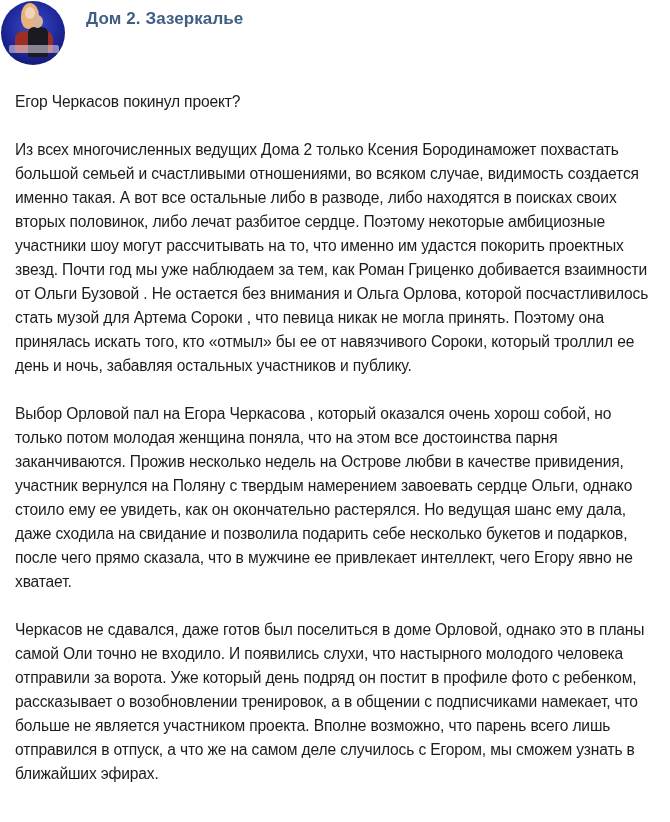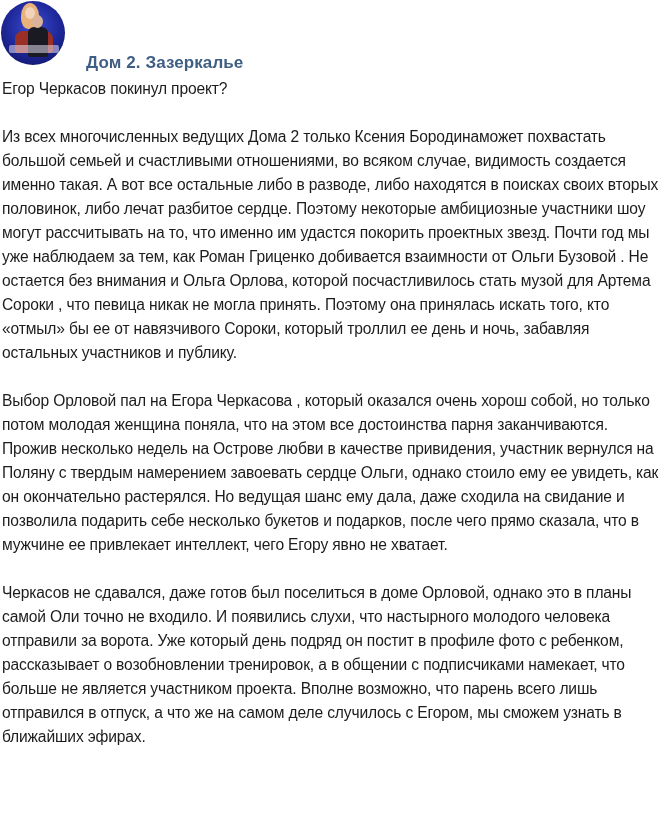--- a/index.html
+++ b/index.html
@@ -74,35 +74,34 @@
       border-radius: 2px;
     }
     .channel-name {
       position: absolute;
       left: 86px;
       top: 9px;
       font-size: 17px;
       font-weight: bold;
       color: #3e5e84;
       letter-spacing: 0.1px;
-      margin-top: 44px;
     }
     .post {
       position: absolute;
       left: 2px;
       top: 77px;
       width: 664px;
       font-family: "Liberation Sans", sans-serif;
       font-size: 15.6px;
       line-height: 24px;
       color: #1c1c1c;
       letter-spacing: -0.15px;
     }
     .post p {
-      margin: 0;
+      margin: 13px;
     }
     .post .title {
       margin-bottom: 24px;
     }
     .post .para {
       margin-bottom: 24px;
     }
   </style>
 </head>
 <body>

